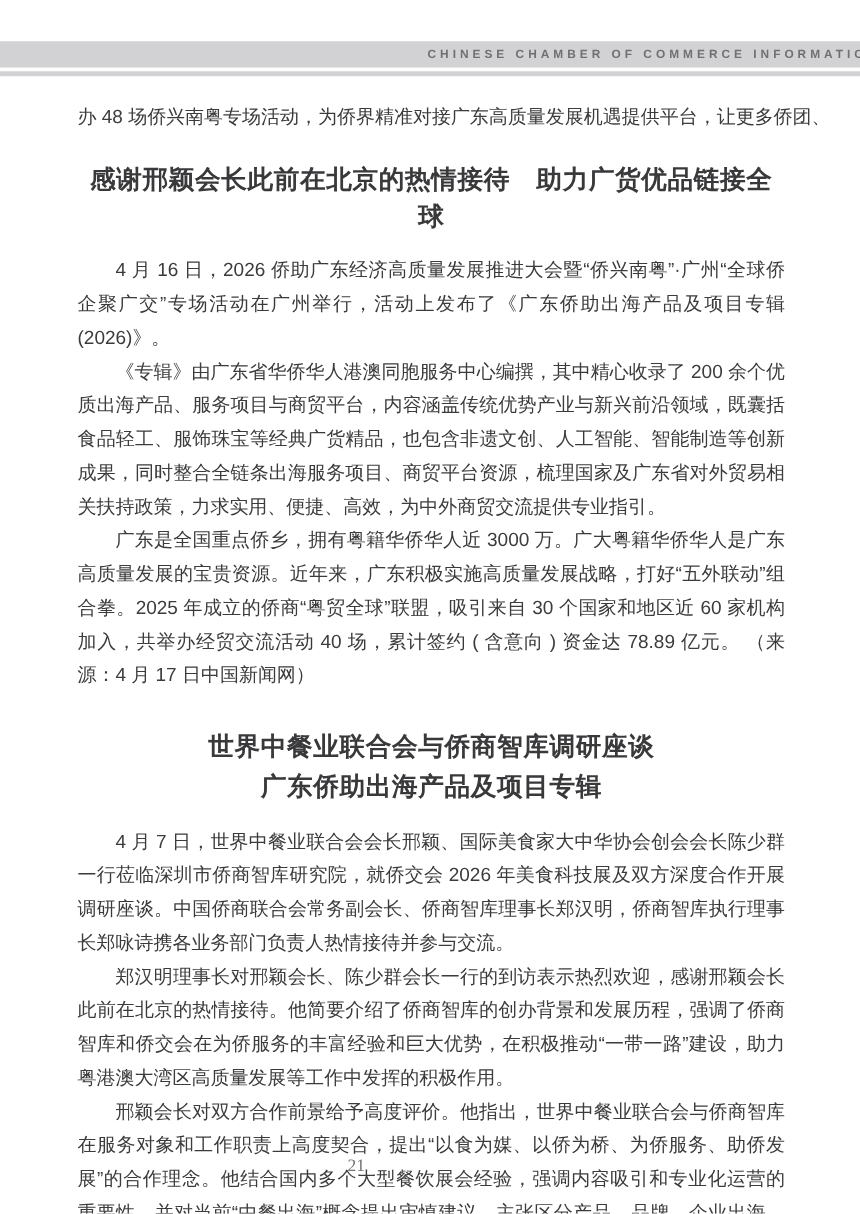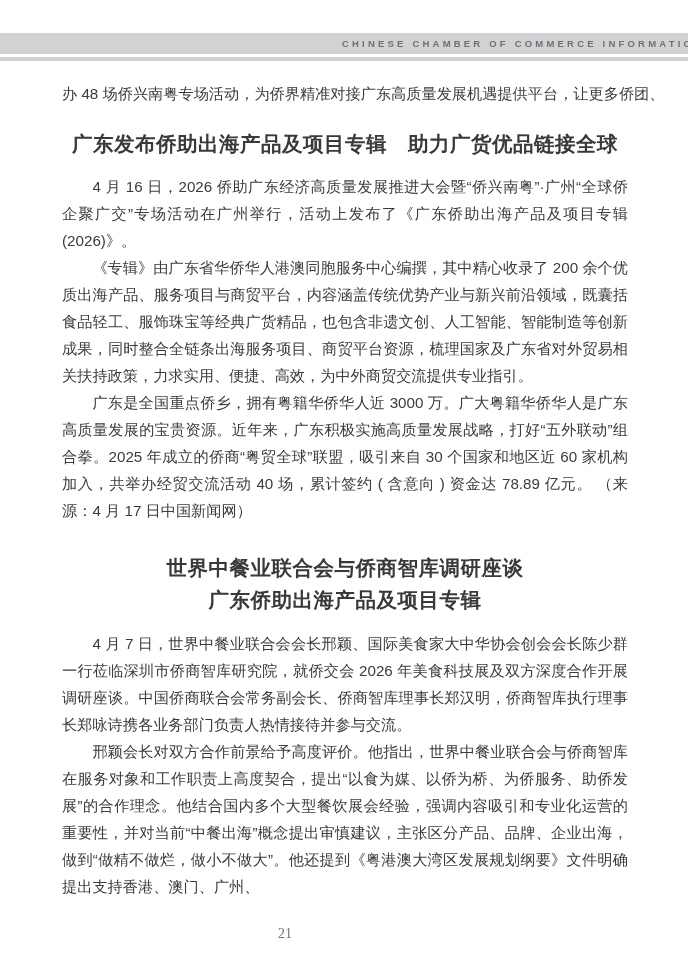--- a/index.html
+++ b/index.html
@@ -105,31 +105,32 @@
     <span class="header-text">CHINESE CHAMBER OF COMMERCE INFORMATION</span>
   </div>
   <div class="header-rule"></div>
 
   <div class="content">
 
     <div class="intro">
       <div class="intro-line">办 48 场侨兴南粤专场活动，为侨界精准对接广东高质量发展机遇提供平台，让更多侨团、</div>
     </div>
 
-    <h1 class="headline">广东发布侨助出海产品及项目专辑　助力广货优品链接全球</h1>
+    <h1 class="headline">感谢邢颖会长此前在北京的热情接待　助力广货优品链接全球</h1>
 
     <p class="para">4 月 16 日，2026 侨助广东经济高质量发展推进大会暨“侨兴南粤”·广州“全球侨企聚广交”专场活动在广州举行，活动上发布了《广东侨助出海产品及项目专辑 (2026)》。</p>
     <p class="para">《专辑》由广东省华侨华人港澳同胞服务中心编撰，其中精心收录了 200 余个优质出海产品、服务项目与商贸平台，内容涵盖传统优势产业与新兴前沿领域，既囊括食品轻工、服饰珠宝等经典广货精品，也包含非遗文创、人工智能、智能制造等创新成果，同时整合全链条出海服务项目、商贸平台资源，梳理国家及广东省对外贸易相关扶持政策，力求实用、便捷、高效，为中外商贸交流提供专业指引。</p>
     <p class="para">广东是全国重点侨乡，拥有粤籍华侨华人近 3000 万。广大粤籍华侨华人是广东高质量发展的宝贵资源。近年来，广东积极实施高质量发展战略，打好“五外联动”组合拳。2025 年成立的侨商“粤贸全球”联盟，吸引来自 30 个国家和地区近 60 家机构加入，共举办经贸交流活动 40 场，累计签约 ( 含意向 ) 资金达 78.89 亿元。 （来源：4 月 17 日中国新闻网）</p>
 
     <h1 class="headline headline2">
       <span class="headline-line">世界中餐业联合会与侨商智库调研座谈</span>
       <span class="headline-line">广东侨助出海产品及项目专辑</span>
     </h1>
 
     <p class="para">4 月 7 日，世界中餐业联合会会长邢颖、国际美食家大中华协会创会会长陈少群一行莅临深圳市侨商智库研究院，就侨交会 2026 年美食科技展及双方深度合作开展调研座谈。中国侨商联合会常务副会长、侨商智库理事长郑汉明，侨商智库执行理事长郑咏诗携各业务部门负责人热情接待并参与交流。</p>
+    <p class="para">郑汉明理事长对邢颖会长、陈少群会长一行的到访表示热烈欢迎，感谢邢颖会长此前在北京的热情接待。他简要介绍了侨商智库的创办背景和发展历程，强调了侨商智库和侨交会在为侨服务的丰富经验和巨大优势，在积极推动“一带一路”建设，助力粤港澳大湾区高质量发展等工作中发挥的积极作用。</p>
     <p class="para">邢颖会长对双方合作前景给予高度评价。他指出，世界中餐业联合会与侨商智库在服务对象和工作职责上高度契合，提出“以食为媒、以侨为桥、为侨服务、助侨发展”的合作理念。他结合国内多个大型餐饮展会经验，强调内容吸引和专业化运营的重要性，并对当前“中餐出海”概念提出审慎建议，主张区分产品、品牌、企业出海，做到“做精不做烂，做小不做大”。他还提到《粤港澳大湾区发展规划纲要》文件明确提出支持香港、澳门、广州、</p>
 
   </div>
 
   <div class="page-number">21</div>
 
 </div>
 
 </body></html>

